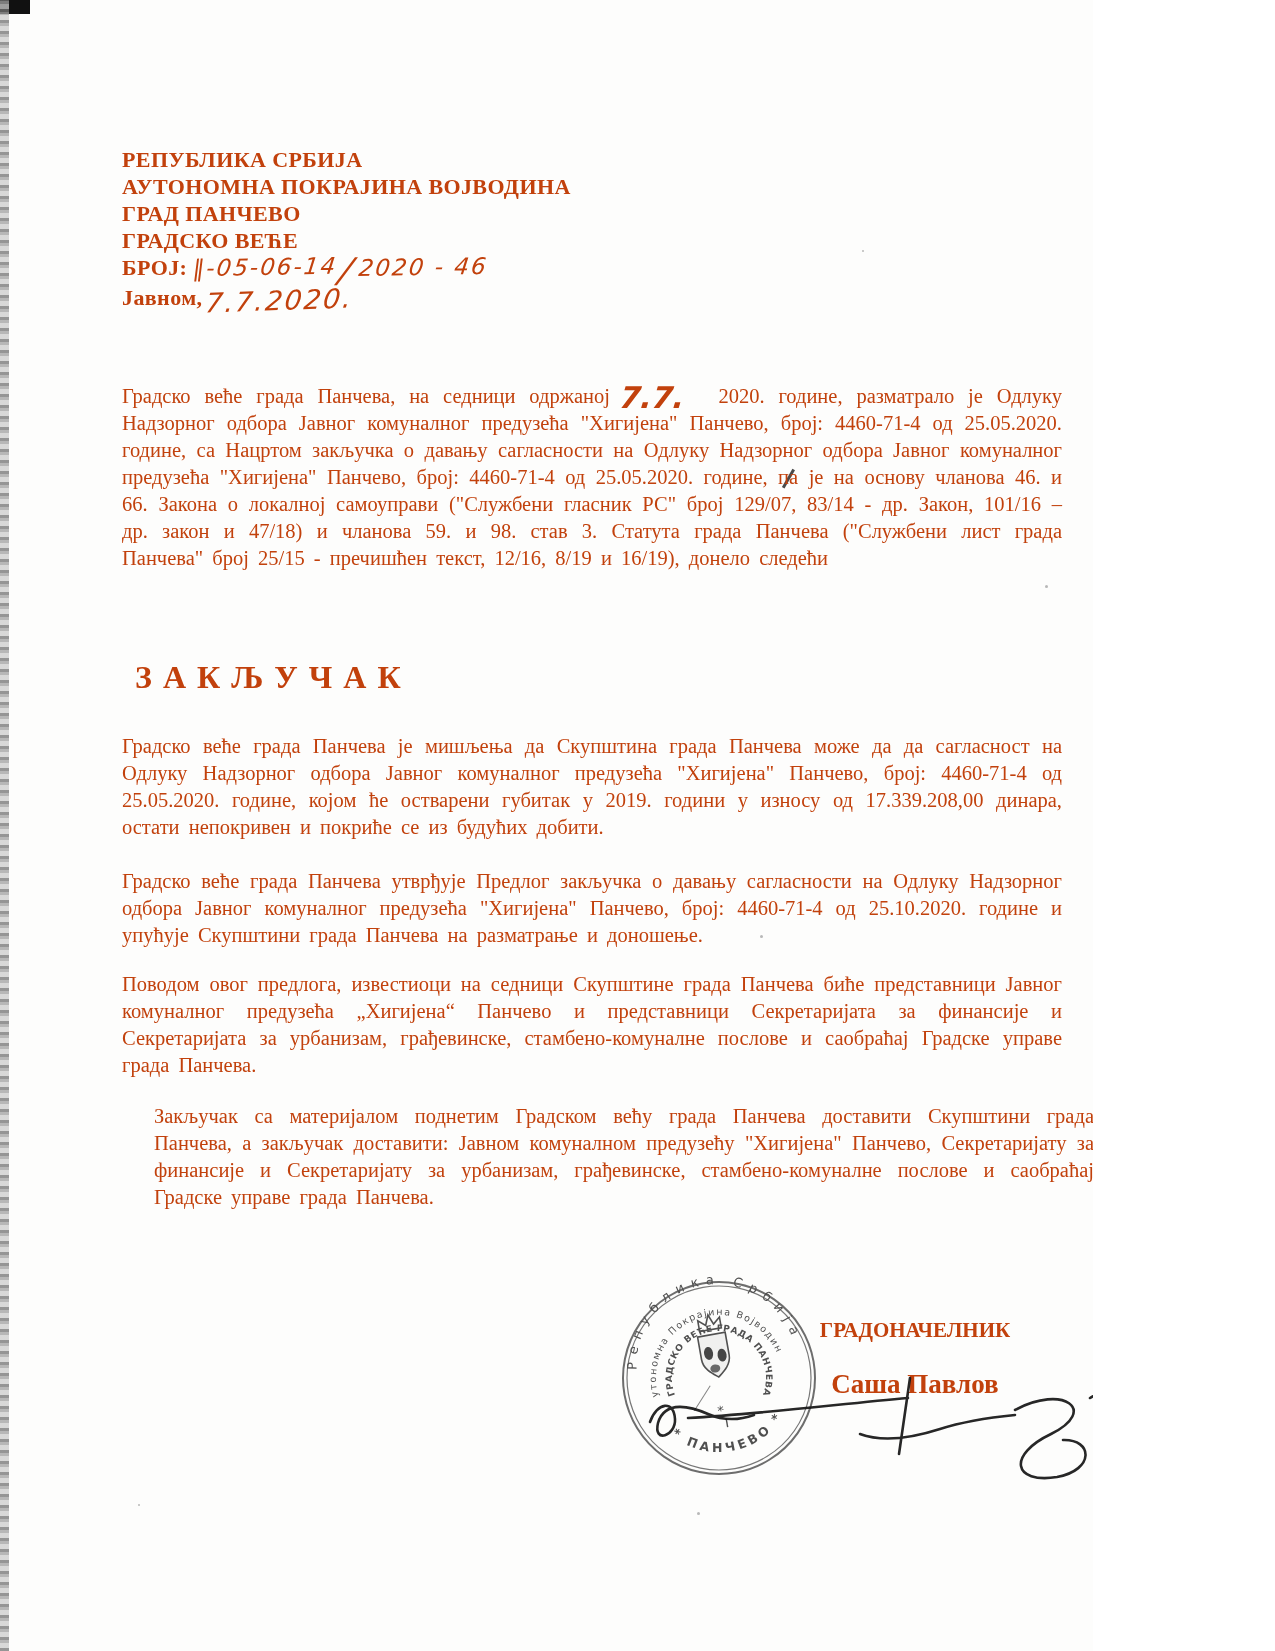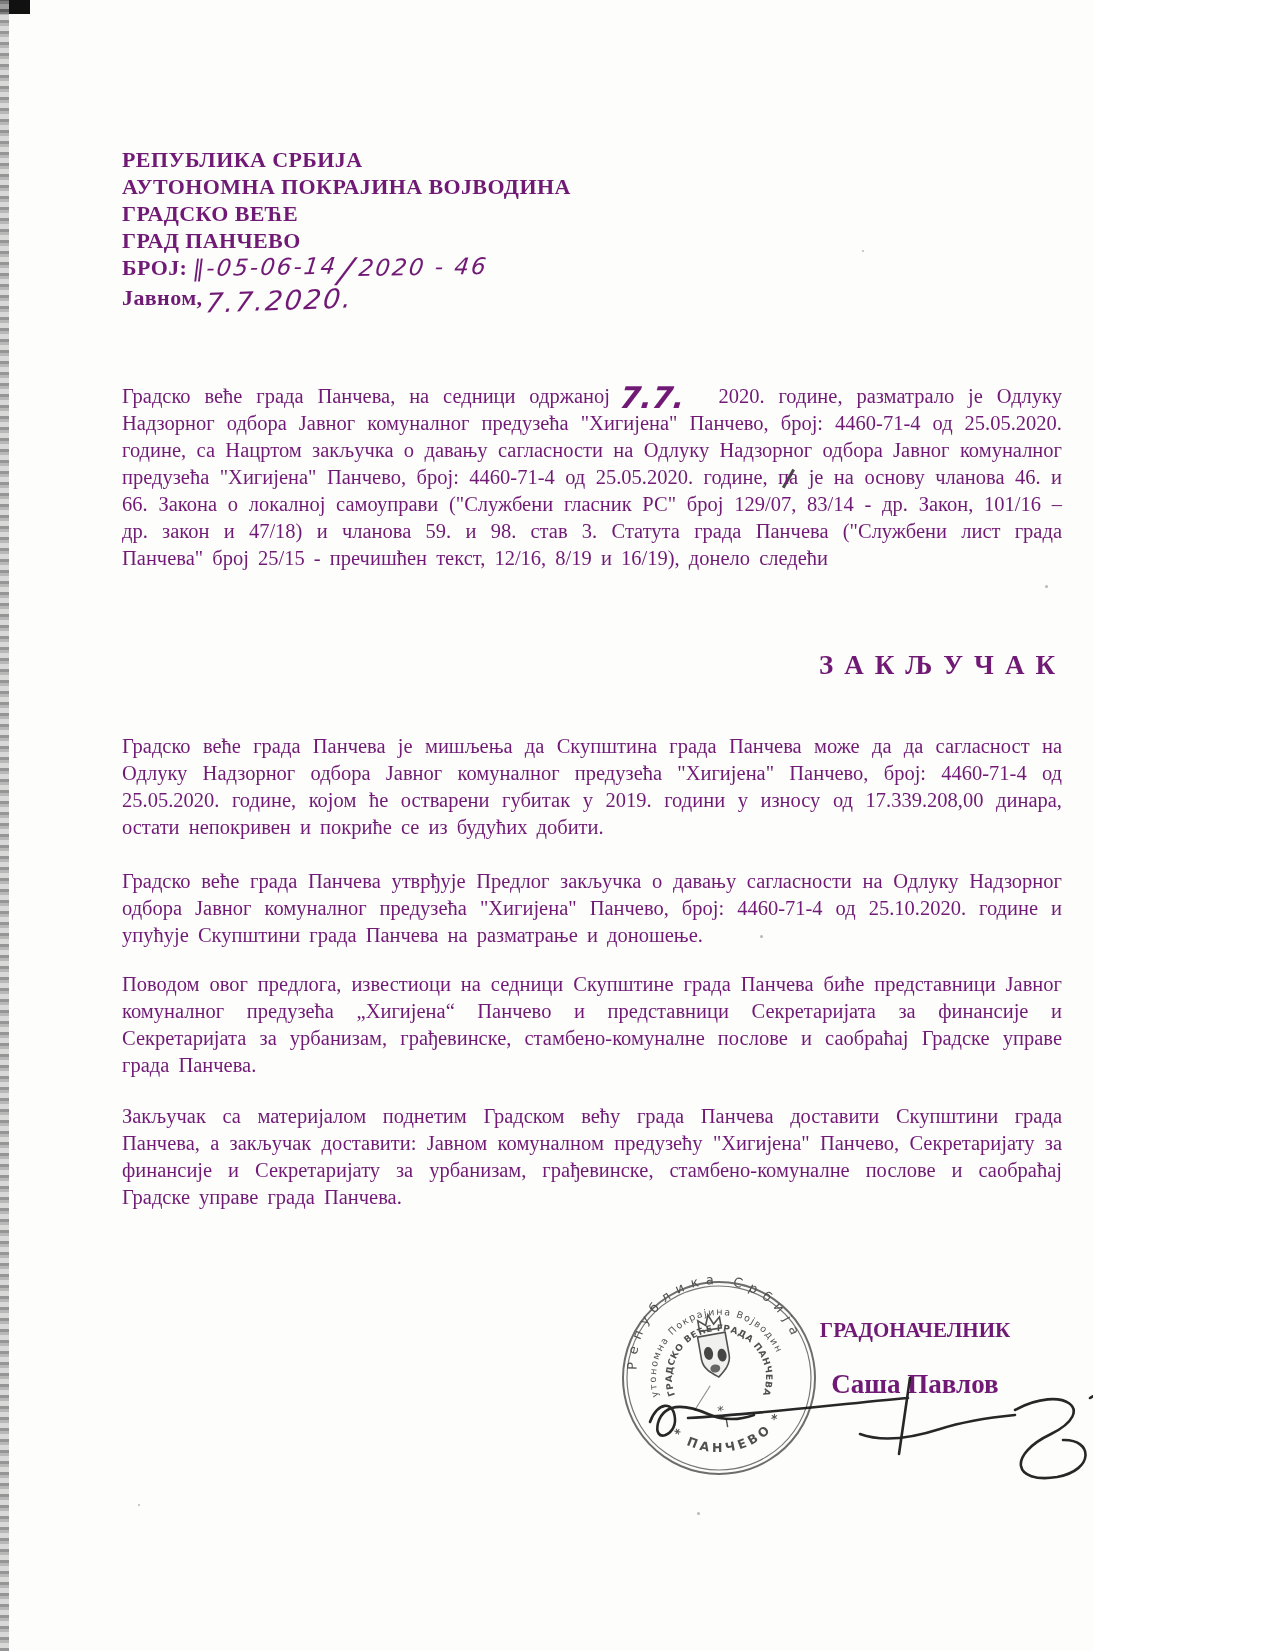--- a/index.html
+++ b/index.html
@@ -1,19 +1,19 @@
 <!DOCTYPE html>
 <html><head>
 <meta charset="utf-8">
 <style>
   html,body { margin:0; padding:0; background:#ffffff; }
   .page {
     position:relative; width:1093px; height:1651px;
     background:#fdfdfc; overflow:hidden;
-    font-family:"Liberation Serif", serif; color:#701a75;
+    font-family:"Liberation Serif", serif; color:#c2410c;
   }
 
   
   .corner-blot { position:absolute; left:0; top:0; width:30px; height:14px; background:#111; }
   .left-strip {
     position:absolute; left:0; top:0; width:9px; height:1651px;
     background:
       repeating-linear-gradient(0deg, rgba(40,40,40,.55) 0 3px, rgba(190,190,190,.15) 3px 8px, rgba(90,90,90,.4) 8px 11px),
       linear-gradient(#cfcfcf,#cfcfcf);
     opacity:.75;
@@ -47,25 +47,25 @@
 
   
   .body-par {
     position:absolute; left:122px; width:940px; margin:0;
     font-size:20.5px; line-height:27px; text-align:justify; word-spacing:4px;
   }
   .intro { top:383px; }
   .p2 { top:733px; }
   .p3 { top:868px; }
   .p4 { top:971px; }
-  .p5 { top:1103px; }
+  .p5 { top:1103px;margin-left:32px; }
 
   .doc-title {
-    position:absolute; left:122px; top:646px; width:940px; margin:4px;
-    text-align:right; font-size:27px; font-weight:bold; letter-spacing:11px;
+    position:absolute; left:122px; top:646px; width:940px; margin:13px;
+    text-align:left; font-size:32px; font-weight:bold; letter-spacing:11px;
   }
 
   
   .sig-line { position:absolute; left:690px; width:450px; text-align:center; font-weight:bold; white-space:nowrap; }
   .sig-title1 { top:1318px; font-size:21px; }
   .sig-title2 { top:1344px; font-size:23px; }
   .sig-name   { top:1369px; font-size:27px; }
 
   .stamp-svg { position:absolute; left:613px; top:1272px; width:212px; height:212px; opacity:.88; }
   .stamp-svg text { font-family:"DejaVu Sans", sans-serif; fill:#383838; }
@@ -89,22 +89,22 @@
   <div class="speck" style="left:138px;top:1504px;width:2px;height:2px;"></div>
   <div class="speck" style="left:862px;top:250px;width:2px;height:2px;"></div>
 
   <svg class="checkmark-svg" viewBox="0 0 84 56">
     <path d="M8,44 c4,-10 8,-16 11,-17 l4,15 c16,-14 36,-28 54,-36" fill="none" stroke="#1c1c1c" stroke-width="3.4" stroke-linecap="round" stroke-linejoin="round"></path>
   </svg>
 
   <header class="letterhead">
     <div class="lh-line">РЕПУБЛИКА СРБИЈА</div>
     <div class="lh-line">АУТОНОМНА ПОКРАЈИНА ВОЈВОДИНА</div>
+    <div class="lh-line">ГРАД ПАНЧЕВО</div>
     <div class="lh-line">ГРАДСКО ВЕЋЕ</div>
-    <div class="lh-line">ГРАД ПАНЧЕВО</div>
     <div class="lh-line">
       <span>БРОЈ:</span><span class="hw hw-number">‖-05-06-14</span><span class="hw hw-slash">/</span><span class="hw hw-number">2020 - 46</span>
     </div>
     <div class="lh-line">
       <span>Јавном,</span><span class="hw hw-date">7.7.2020.</span>
     </div>
   </header>
 
   <p class="body-par intro"><span>Градско веће града Панчева, на седници одржаној</span><span class="hw hw-inline-date">7.7.</span><span>2020. године, разматрало је Одлуку Надзорног одбора Јавног комуналног предузећа "Хигијена" Панчево, број: 4460-71-4 од 25.05.2020. године, са Нацртом закључка о давању сагласности на Одлуку Надзорног одбора Јавног комуналног предузећа "Хигијена" Панчево, број: 4460-71-4 од 25.05.2020. године, па је на основу чланова 46. и 66. Закона о локалној самоуправи ("Службени гласник РС" број 129/07, 83/14 - др. Закон, 101/16 – др. закон и 47/18) и чланова 59. и 98. став 3. Статута града Панчева ("Службени лист града Панчева" број 25/15 - пречишћен текст, 12/16, 8/19 и 16/19), донело следећи</span></p>
 

